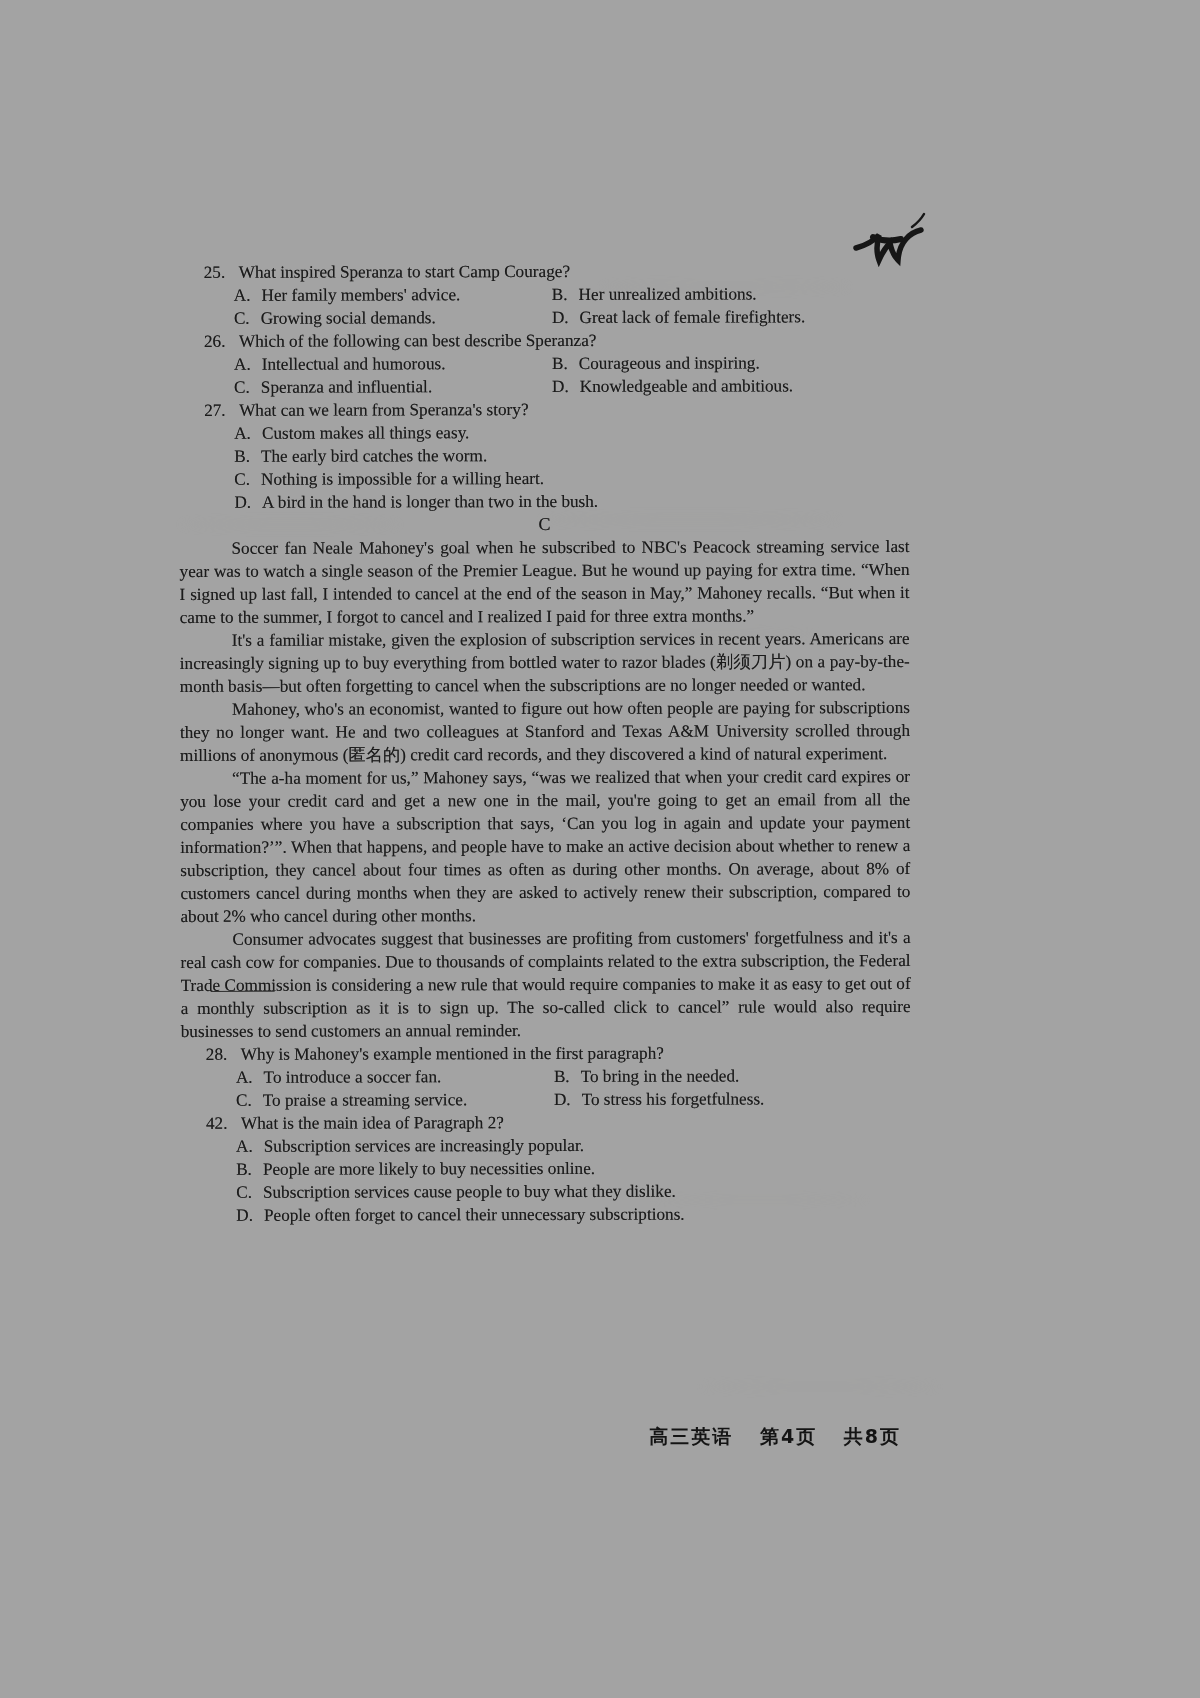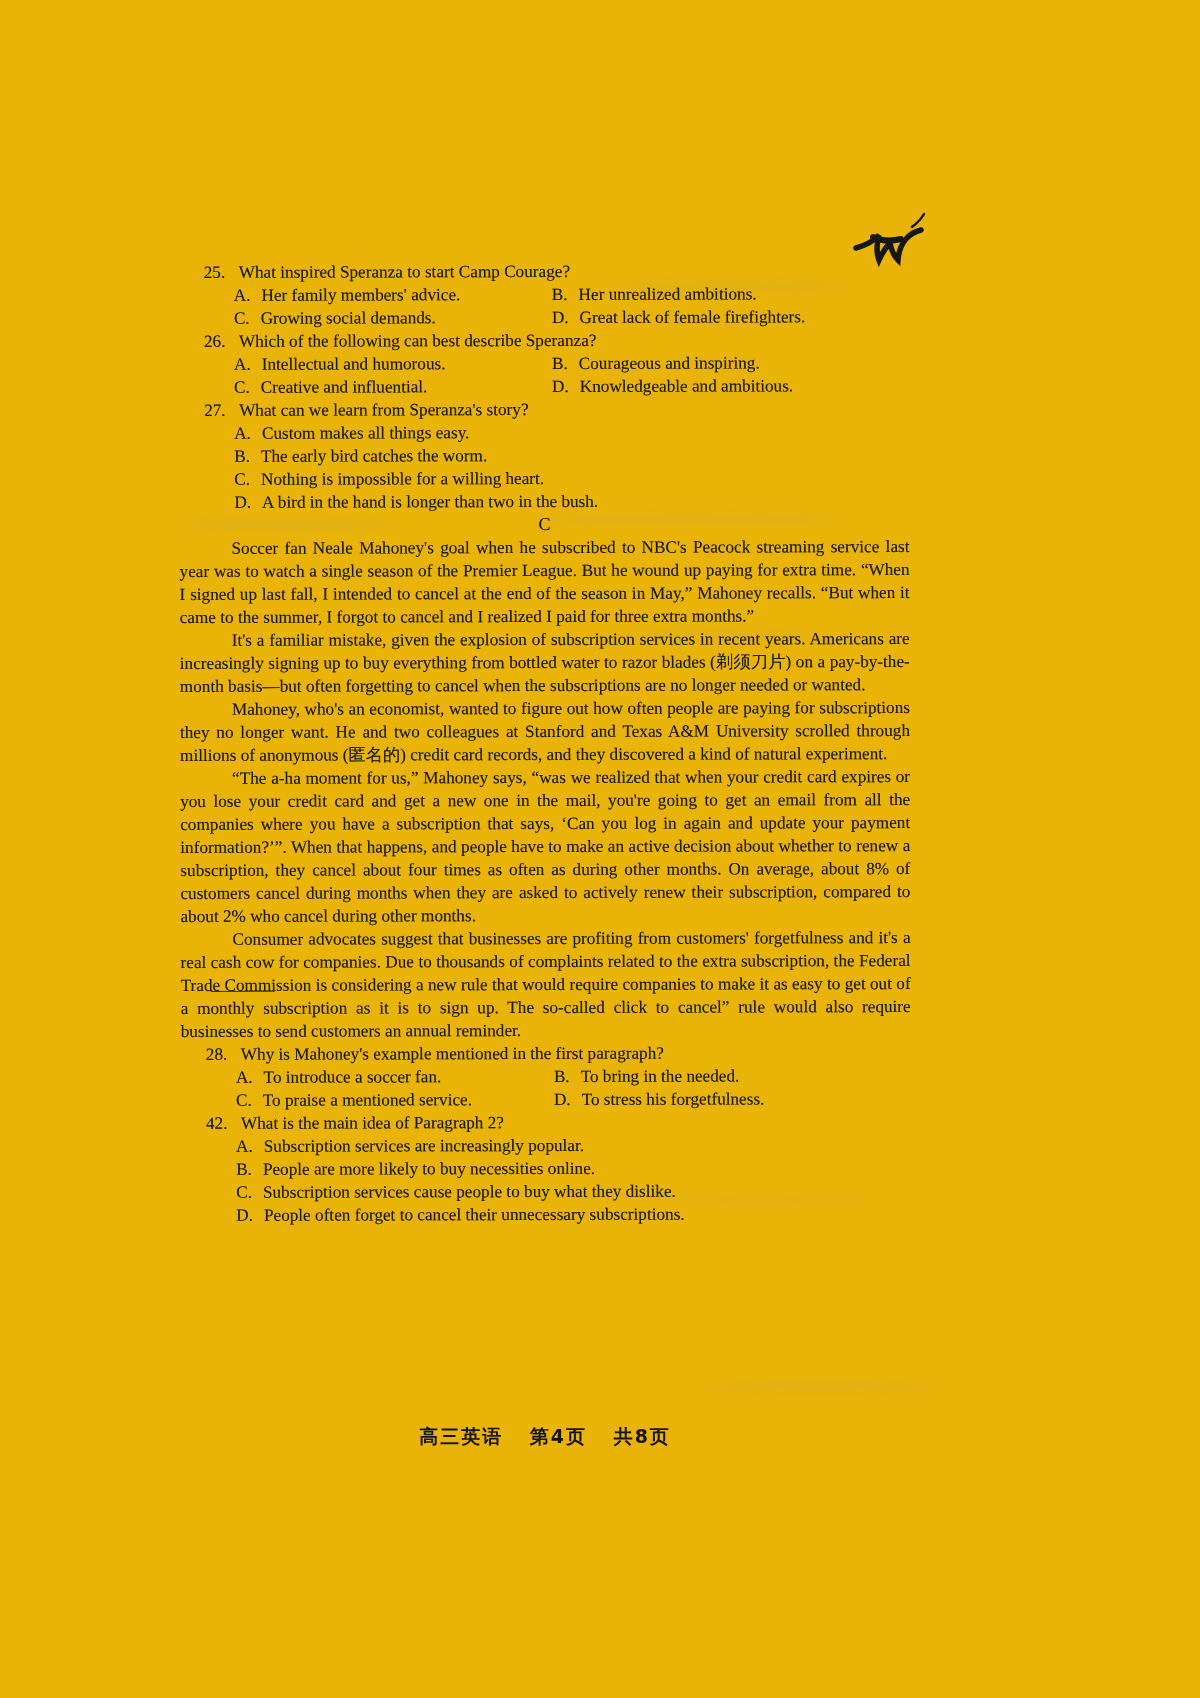--- a/index.html
+++ b/index.html
@@ -6,21 +6,21 @@
   html, body { margin: 0; padding: 0; }
   body {
     width: 1200px; height: 1698px;
     background: #fdfdfc;
     font-family: "Liberation Serif", "DejaVu Serif", serif;
     color: #1b1b1b;
   }
   .page {
     position: relative;
     width: 1200px; height: 1698px;
-    background: #eab308;
+    background: #a3a3a3;
     overflow: hidden;
   }
   .content {
     position: absolute;
     left: 180px; top: 260px;
     width: 730px;
     font-size: 17.2px;
     line-height: 23px;
     transform: rotate(-0.15deg);
     text-shadow: 0 0 0.4px rgba(25,25,25,0.55);
@@ -32,21 +32,21 @@
   .opts-2col .row { display: flex; margin-left: 55px; }
   .opts-2col .cell { display: flex; }
   .opts-2col .cell.left { width: 318px; flex: none; }
   .opts-1col .cell { display: flex; margin-left: 55px; }
   .section-head { text-align: center; font-size: 18px; }
   .para { margin: 0; text-align: justify; text-indent: 52px; }
   .underline { border-bottom: 1.3px solid #2e2e2e; padding-bottom: 19px; }
   .footer {
     position: absolute;
     left: 180px; top: 1424px; width: 730px;
-    text-align: center;
+    text-align: right;
     font-size: 19px;
     font-weight: bold;
     letter-spacing: 2px;
     color: #141414;
     font-family: "DejaVu Sans", "Liberation Sans", sans-serif;
   }
   .footer span { margin: 0 9px; }
   .scan-mark { position: absolute; left: 850px; top: 210px; width: 80px; height: 60px; }
   .smudge {
     position: absolute;
@@ -125,21 +125,21 @@
             <span>Intellectual and humorous.</span>
           </span>
           <span class="cell">
             <span class="opt-label">B.</span>
             <span>Courageous and inspiring.</span>
           </span>
         </div>
         <div class="row">
           <span class="cell left">
             <span class="opt-label">C.</span>
-            <span>Creative and influential.</span>
+            <span>Speranza and influential.</span>
           </span>
           <span class="cell">
             <span class="opt-label">D.</span>
             <span>Knowledgeable and ambitious.</span>
           </span>
         </div>
       </div>
     </div>
 
     <div>
@@ -187,21 +187,21 @@
             <span>To introduce a soccer fan.</span>
           </span>
           <span class="cell">
             <span class="opt-label">B.</span>
             <span>To bring in the needed.</span>
           </span>
         </div>
         <div class="row">
           <span class="cell left">
             <span class="opt-label">C.</span>
-            <span>To praise a mentioned service.</span>
+            <span>To praise a streaming service.</span>
           </span>
           <span class="cell">
             <span class="opt-label">D.</span>
             <span>To stress his forgetfulness.</span>
           </span>
         </div>
       </div>
     </div>
 
     <div>

